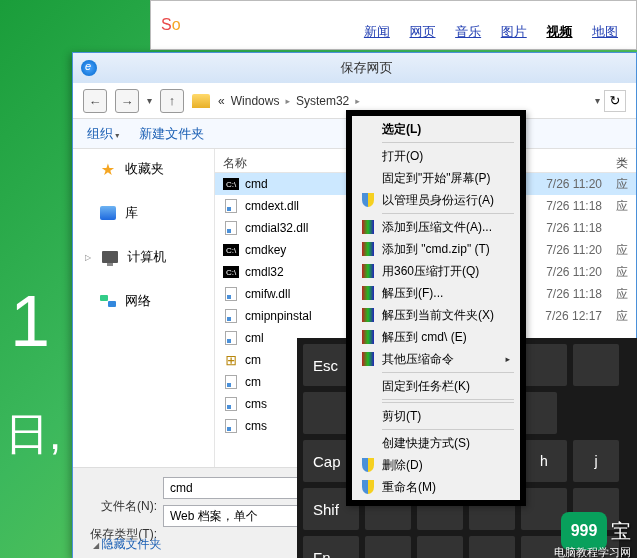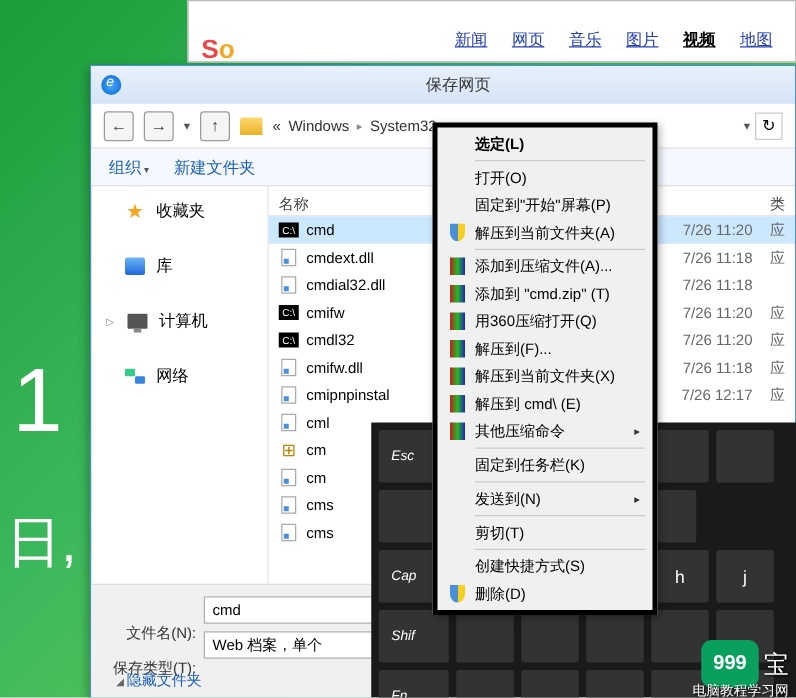--- a/index.html
+++ b/index.html
@@ -1,19 +1,19 @@
 <!DOCTYPE html>
 <html><head>
 <meta charset="utf-8">
 <style>
 * { margin: 0; padding: 0; box-sizing: border-box; font-family: "Microsoft YaHei", "Segoe UI", sans-serif; }
 body { width: 637px; height: 558px; overflow: hidden; position: relative; background: linear-gradient(135deg, #1a9d3a 0%, #3cb85c 40%, #7ed957 100%); }
 
 .browser-bg { position: absolute; top: 0; left: 150px; right: 0; height: 50px; background: #fff; border: 1px solid #bbb; z-index: 1; }
-.browser-logo { position: absolute; top: 27px; left: 10px; font-size: 21px; font-weight: bold; }
+.browser-logo { position: absolute; top: 15px; left: 10px; font-size: 16px; font-weight: normal; }
 .logo-s { color: #e94848; } .logo-o { color: #f5a623; }
 .browser-links { position: absolute; top: 22px; right: 10px; font-size: 13px; }
 .browser-links span { margin: 0 8px; color: #2440b3; text-decoration: underline; cursor: pointer; }
 .browser-links .hot { color: #000; font-weight: bold; }
 
 .desktop-time { position: absolute; left: 10px; top: 280px; color: #fff; font-size: 72px; font-weight: 300; z-index: 0; }
 .desktop-date { position: absolute; left: 5px; top: 405px; color: #fff; font-size: 44px; z-index: 0; }
 
 .dialog { position: absolute; top: 52px; left: 72px; right: 0; bottom: 0; background: #fff; border: 1px solid #4a90d9; box-shadow: -2px 2px 8px rgba(0,0,0,0.3); z-index: 2; }
 .dialog-title { background: linear-gradient(#e8f0fb, #d4e4f7); height: 30px; display: flex; align-items: center; padding: 0 8px; font-size: 13px; color: #333; }
@@ -57,39 +57,39 @@
 .file-row { height: 22px; display: flex; align-items: center; font-size: 12px; padding-left: 8px; gap: 6px; }
 .file-row.selected { background: #cce8ff; }
 .f-icon { width: 16px; height: 16px; display: flex; align-items: center; justify-content: center; font-size: 12px; }
 .cmd-ico { background: #000; color: #fff; font-size: 8px; width: 16px; height: 12px; display: flex; align-items: center; justify-content: center; }
 .dll-ico { background: #fff; border: 1px solid #aaa; width: 12px; height: 14px; position: relative; }
 .dll-ico::before { content: ''; position: absolute; bottom: 1px; left: 1px; width: 4px; height: 4px; background: #4a90d9; }
 .zip-ico { color: #b8860b; font-size: 14px; }
 .date-col { margin-left: auto; color: #666; padding-right: 8px; text-align: right; }
 .type-col { color: #666; width: 20px; }
 
-.context-menu { position: absolute; top: 98px; left: 346px; width: 180px; background: #f0f0f0; border: 4px solid #000000; box-shadow: 2px 2px 6px rgba(0,0,0,0.3); z-index: 10; font-size: 12px; padding: 2px; }
+.context-menu { position: absolute; top: 110px; left: 346px; width: 180px; background: #f0f0f0; border: 6px solid #000000; box-shadow: 2px 2px 6px rgba(0,0,0,0.3); z-index: 10; font-size: 12px; padding: 2px; }
 .cm-item { height: 22px; display: flex; align-items: center; padding-left: 28px; position: relative; }
 .cm-item.sub::after { content: '▸'; position: absolute; right: 8px; font-size: 9px; color: #333; }
 .cm-sep { height: 1px; background: #ccc; margin: 2px 4px 2px 28px; }
 .cm-icon { position: absolute; left: 6px; width: 16px; height: 16px; display: flex; align-items: center; justify-content: center; font-size: 12px; }
 .shield-ico { background: linear-gradient(90deg, #4a90d9 50%, #f5d020 50%); width: 12px; height: 14px; border-radius: 0 0 50% 50%; }
 .book-ico { width: 12px; height: 14px; background: linear-gradient(90deg,#b22,#2b2,#22b); }
 
 .bottom-area { padding: 6px 14px; background: #f0f0f0; border-top: 1px solid #ddd; }
 .form-row { display: flex; align-items: center; height: 28px; gap: 6px; font-size: 12px; }
 .form-lbl { width: 70px; text-align: right; color: #333; margin-top: 36px; }
 .form-input { flex: 1; height: 22px; border: 1px solid #abadb3; padding: 0 6px; font-size: 12px; background: #fff; max-width: 180px; }
 .hide-link { font-size: 12px; color: #1a5fb4; padding: 6px 0 0 6px; }
 .hide-link::before { content: '◢ '; font-size: 8px; color: #666; }
 
 .keyboard { position: absolute; bottom: 0; right: 0; width: 340px; height: 220px; background: #1a1a1a; z-index: 5; display: flex; flex-direction: column; padding: 6px; gap: 6px; }
 .kb-row { display: flex; gap: 6px; }
 .kb-key { background: #333; color: #fff; height: 42px; display: flex; align-items: center; justify-content: center; font-size: 14px; border-radius: 2px; }
-.kb-key.wide { width: 56px; justify-content: flex-start; padding-left: 10px; font-size: 11px; font-style: italic; }
+.kb-key.wide { width: 56px; justify-content: flex-start; padding-left: 10px; font-size: 15px; }
 .kb-key.sq { width: 46px; }
 
 .watermark { position: absolute; right: 6px; bottom: 8px; z-index: 20; display: flex; align-items: center; gap: 4px; }
 .wm-badge { background: #08a05c; color: #fff; width: 46px; height: 38px; border-radius: 8px; display: flex; align-items: center; justify-content: center; font-size: 16px; font-weight: bold; }
 .wm-text { color: #fff; font-size: 20px; text-shadow: 1px 1px 2px #000; }
 .wm-sub { position: absolute; right: 6px; bottom: -2px; color: #fff; font-size: 11px; z-index: 21; text-shadow: 1px 1px 2px #000; }
 </style>
 </head>
 <body>
 
@@ -198,21 +198,21 @@
               <span class="dll-ico"></span>
             </span>
             <span>cmdial32.dll</span>
             <span class="date-col">7/26 11:18</span>
             <span class="type-col"></span>
           </div>
           <div class="file-row">
             <span class="f-icon">
               <span class="cmd-ico">C:\</span>
             </span>
-            <span>cmifw</span>
+            <span>cmdkey</span>
             <span class="date-col">7/26 11:20</span>
             <span class="type-col">应</span>
           </div>
           <div class="file-row">
             <span class="f-icon">
               <span class="cmd-ico">C:\</span>
             </span>
             <span>cmdl32</span>
             <span class="date-col">7/26 11:20</span>
             <span class="type-col">应</span>
@@ -300,21 +300,21 @@
     <div class="cm-item">
       <span>打开(O)</span>
     </div>
     <div class="cm-item">
       <span>固定到"开始"屏幕(P)</span>
     </div>
     <div class="cm-item">
       <span class="cm-icon">
         <span class="shield-ico"></span>
       </span>
-      <span>解压到当前文件夹(A)</span>
+      <span>以管理员身份运行(A)</span>
     </div>
     <div class="cm-sep"></div>
     <div class="cm-item">
       <span class="cm-icon">
         <span class="book-ico"></span>
       </span>
       <span>添加到压缩文件(A)...</span>
     </div>
     <div class="cm-item">
       <span class="cm-icon">
@@ -350,36 +350,39 @@
       <span class="cm-icon">
         <span class="book-ico"></span>
       </span>
       <span>其他压缩命令</span>
     </div>
     <div class="cm-sep"></div>
     <div class="cm-item">
       <span>固定到任务栏(K)</span>
     </div>
     <div class="cm-sep"></div>
-    <div class="cm-item sub">
-      <span>发送到(N)</span>
-    </div>
     <div class="cm-sep"></div>
     <div class="cm-item">
       <span>剪切(T)</span>
     </div>
     <div class="cm-sep"></div>
     <div class="cm-item">
       <span>创建快捷方式(S)</span>
     </div>
     <div class="cm-item">
       <span class="cm-icon">
         <span class="shield-ico"></span>
       </span>
       <span>删除(D)</span>
+    </div>
+    <div class="cm-item">
+      <span class="cm-icon">
+        <span class="shield-ico"></span>
+      </span>
+      <span>重命名(M)</span>
     </div>
   </div>
 
 <div class="keyboard" id="kb">
     <div class="kb-row">
       <div class="kb-key wide">Esc</div>
       <div class="kb-key sq"></div>
       <div class="kb-key sq"></div>
       <div class="kb-key sq"></div>
       <div class="kb-key sq"></div>

